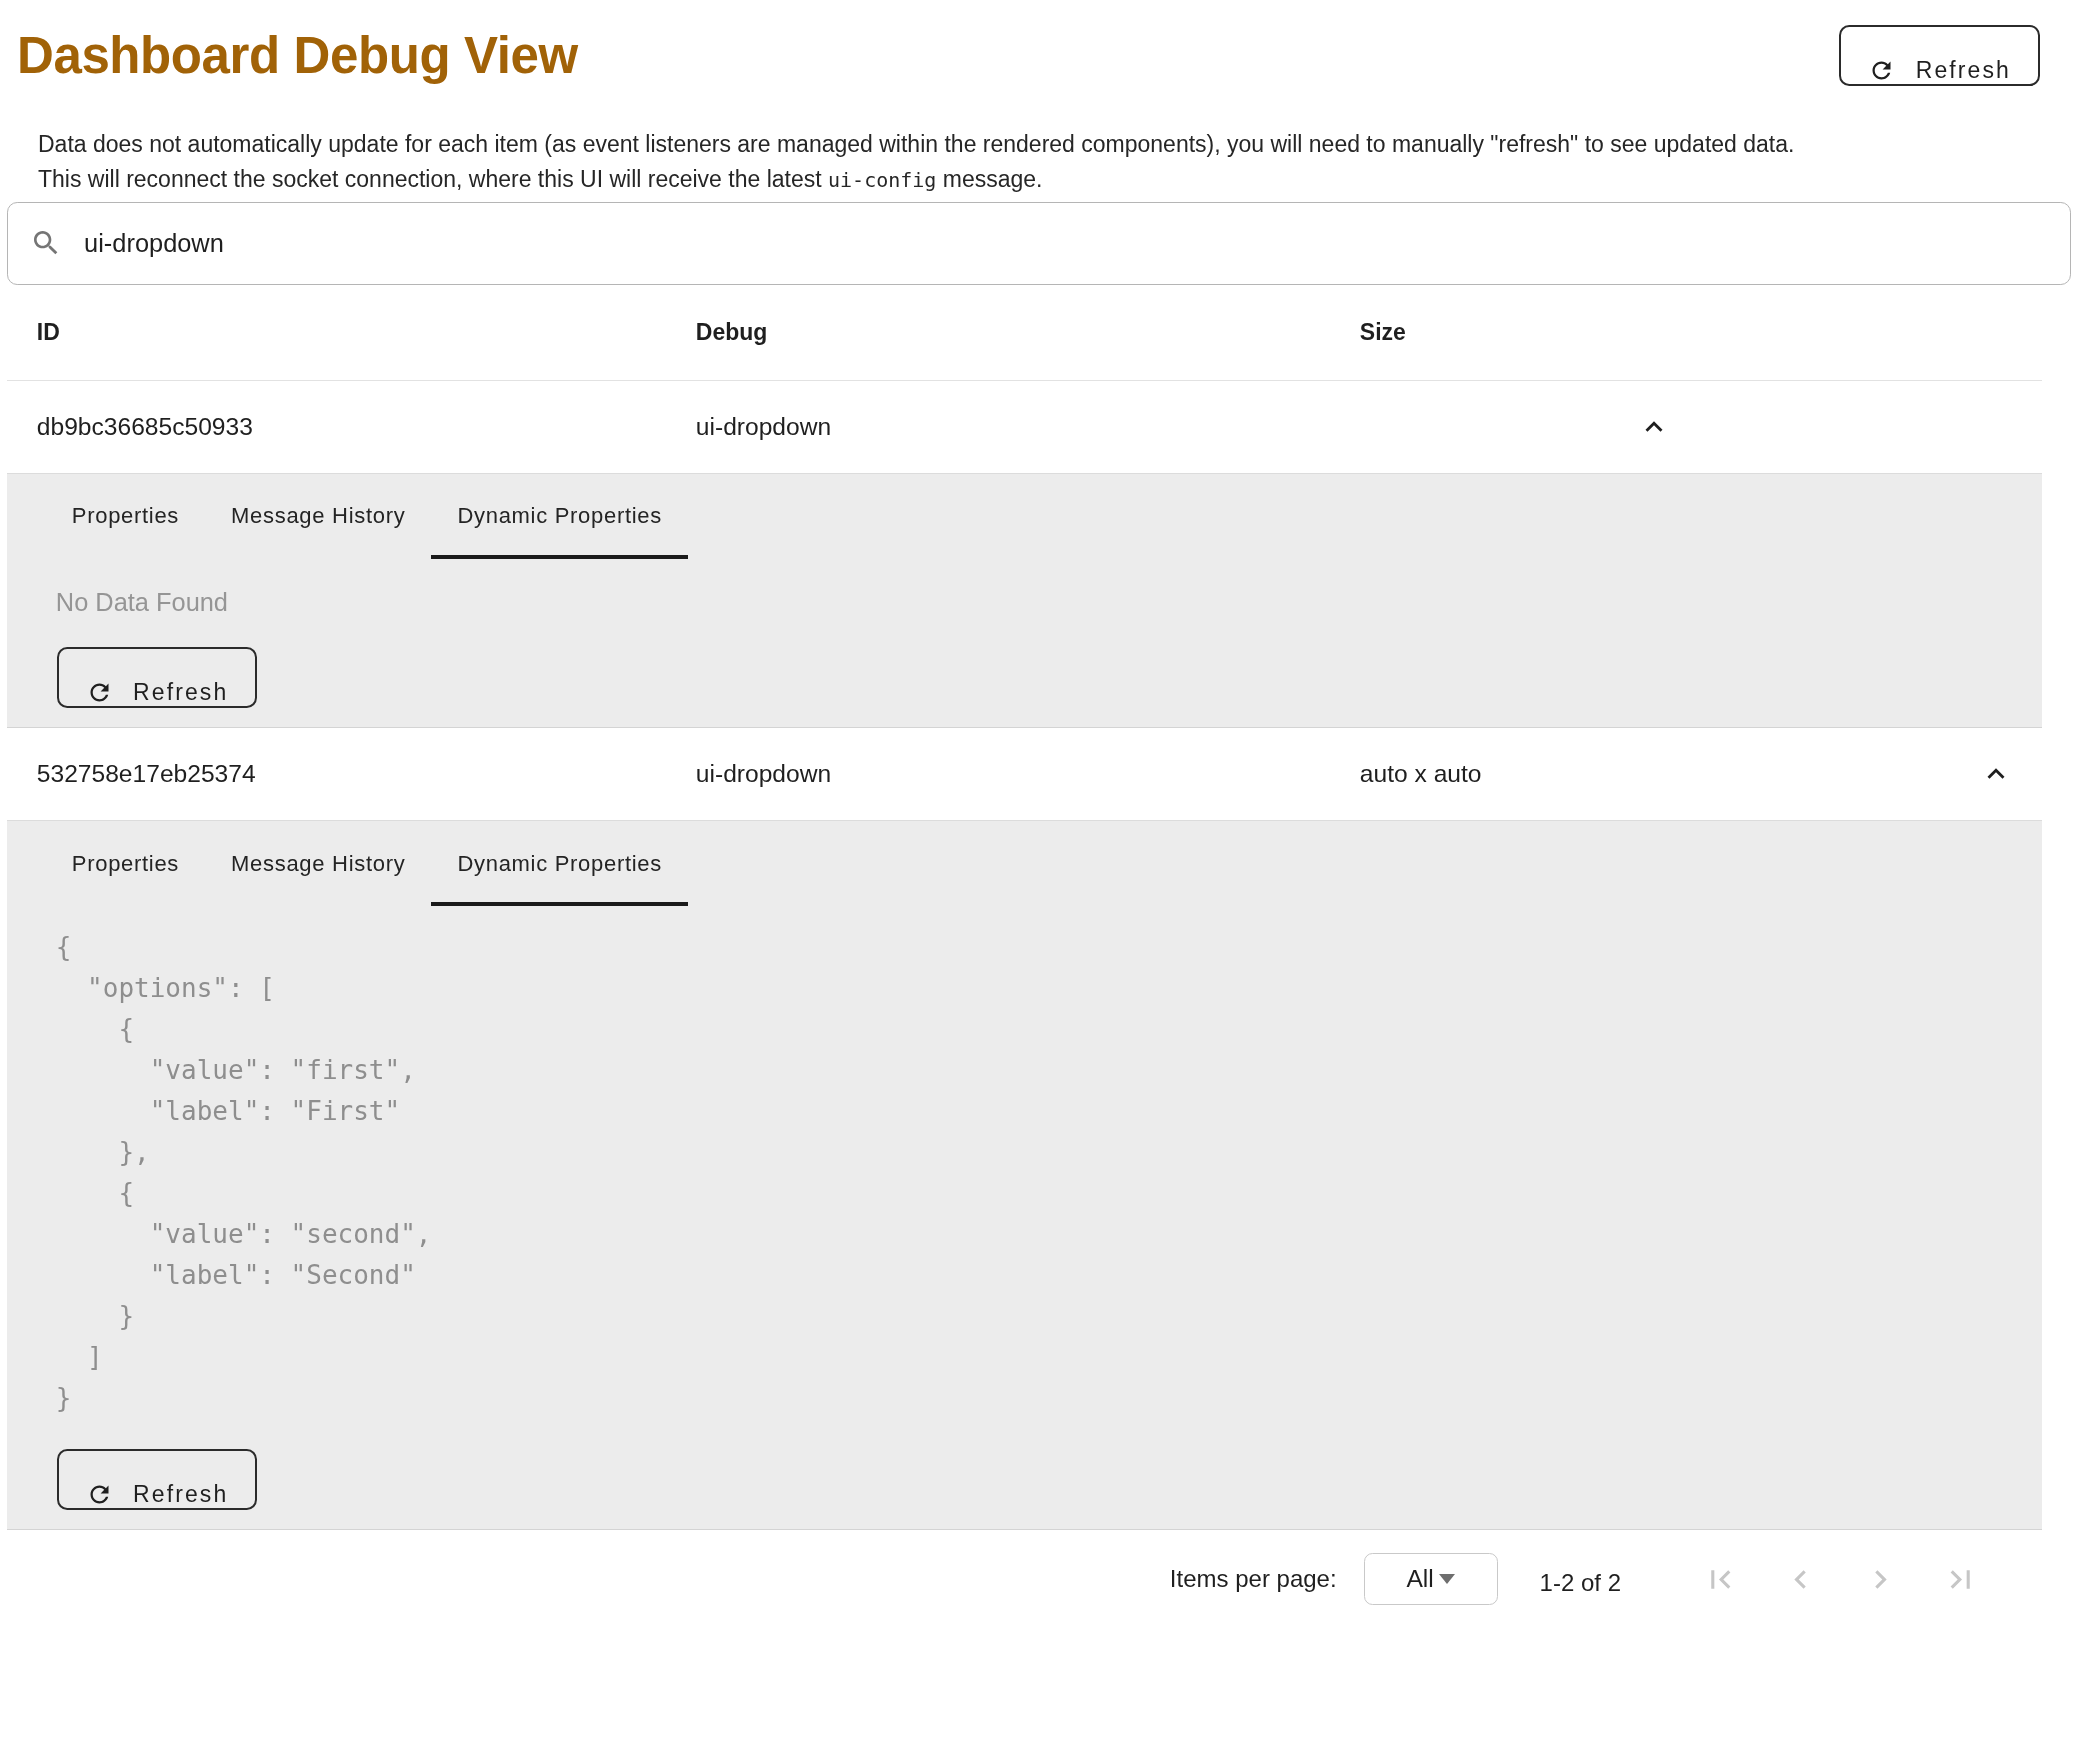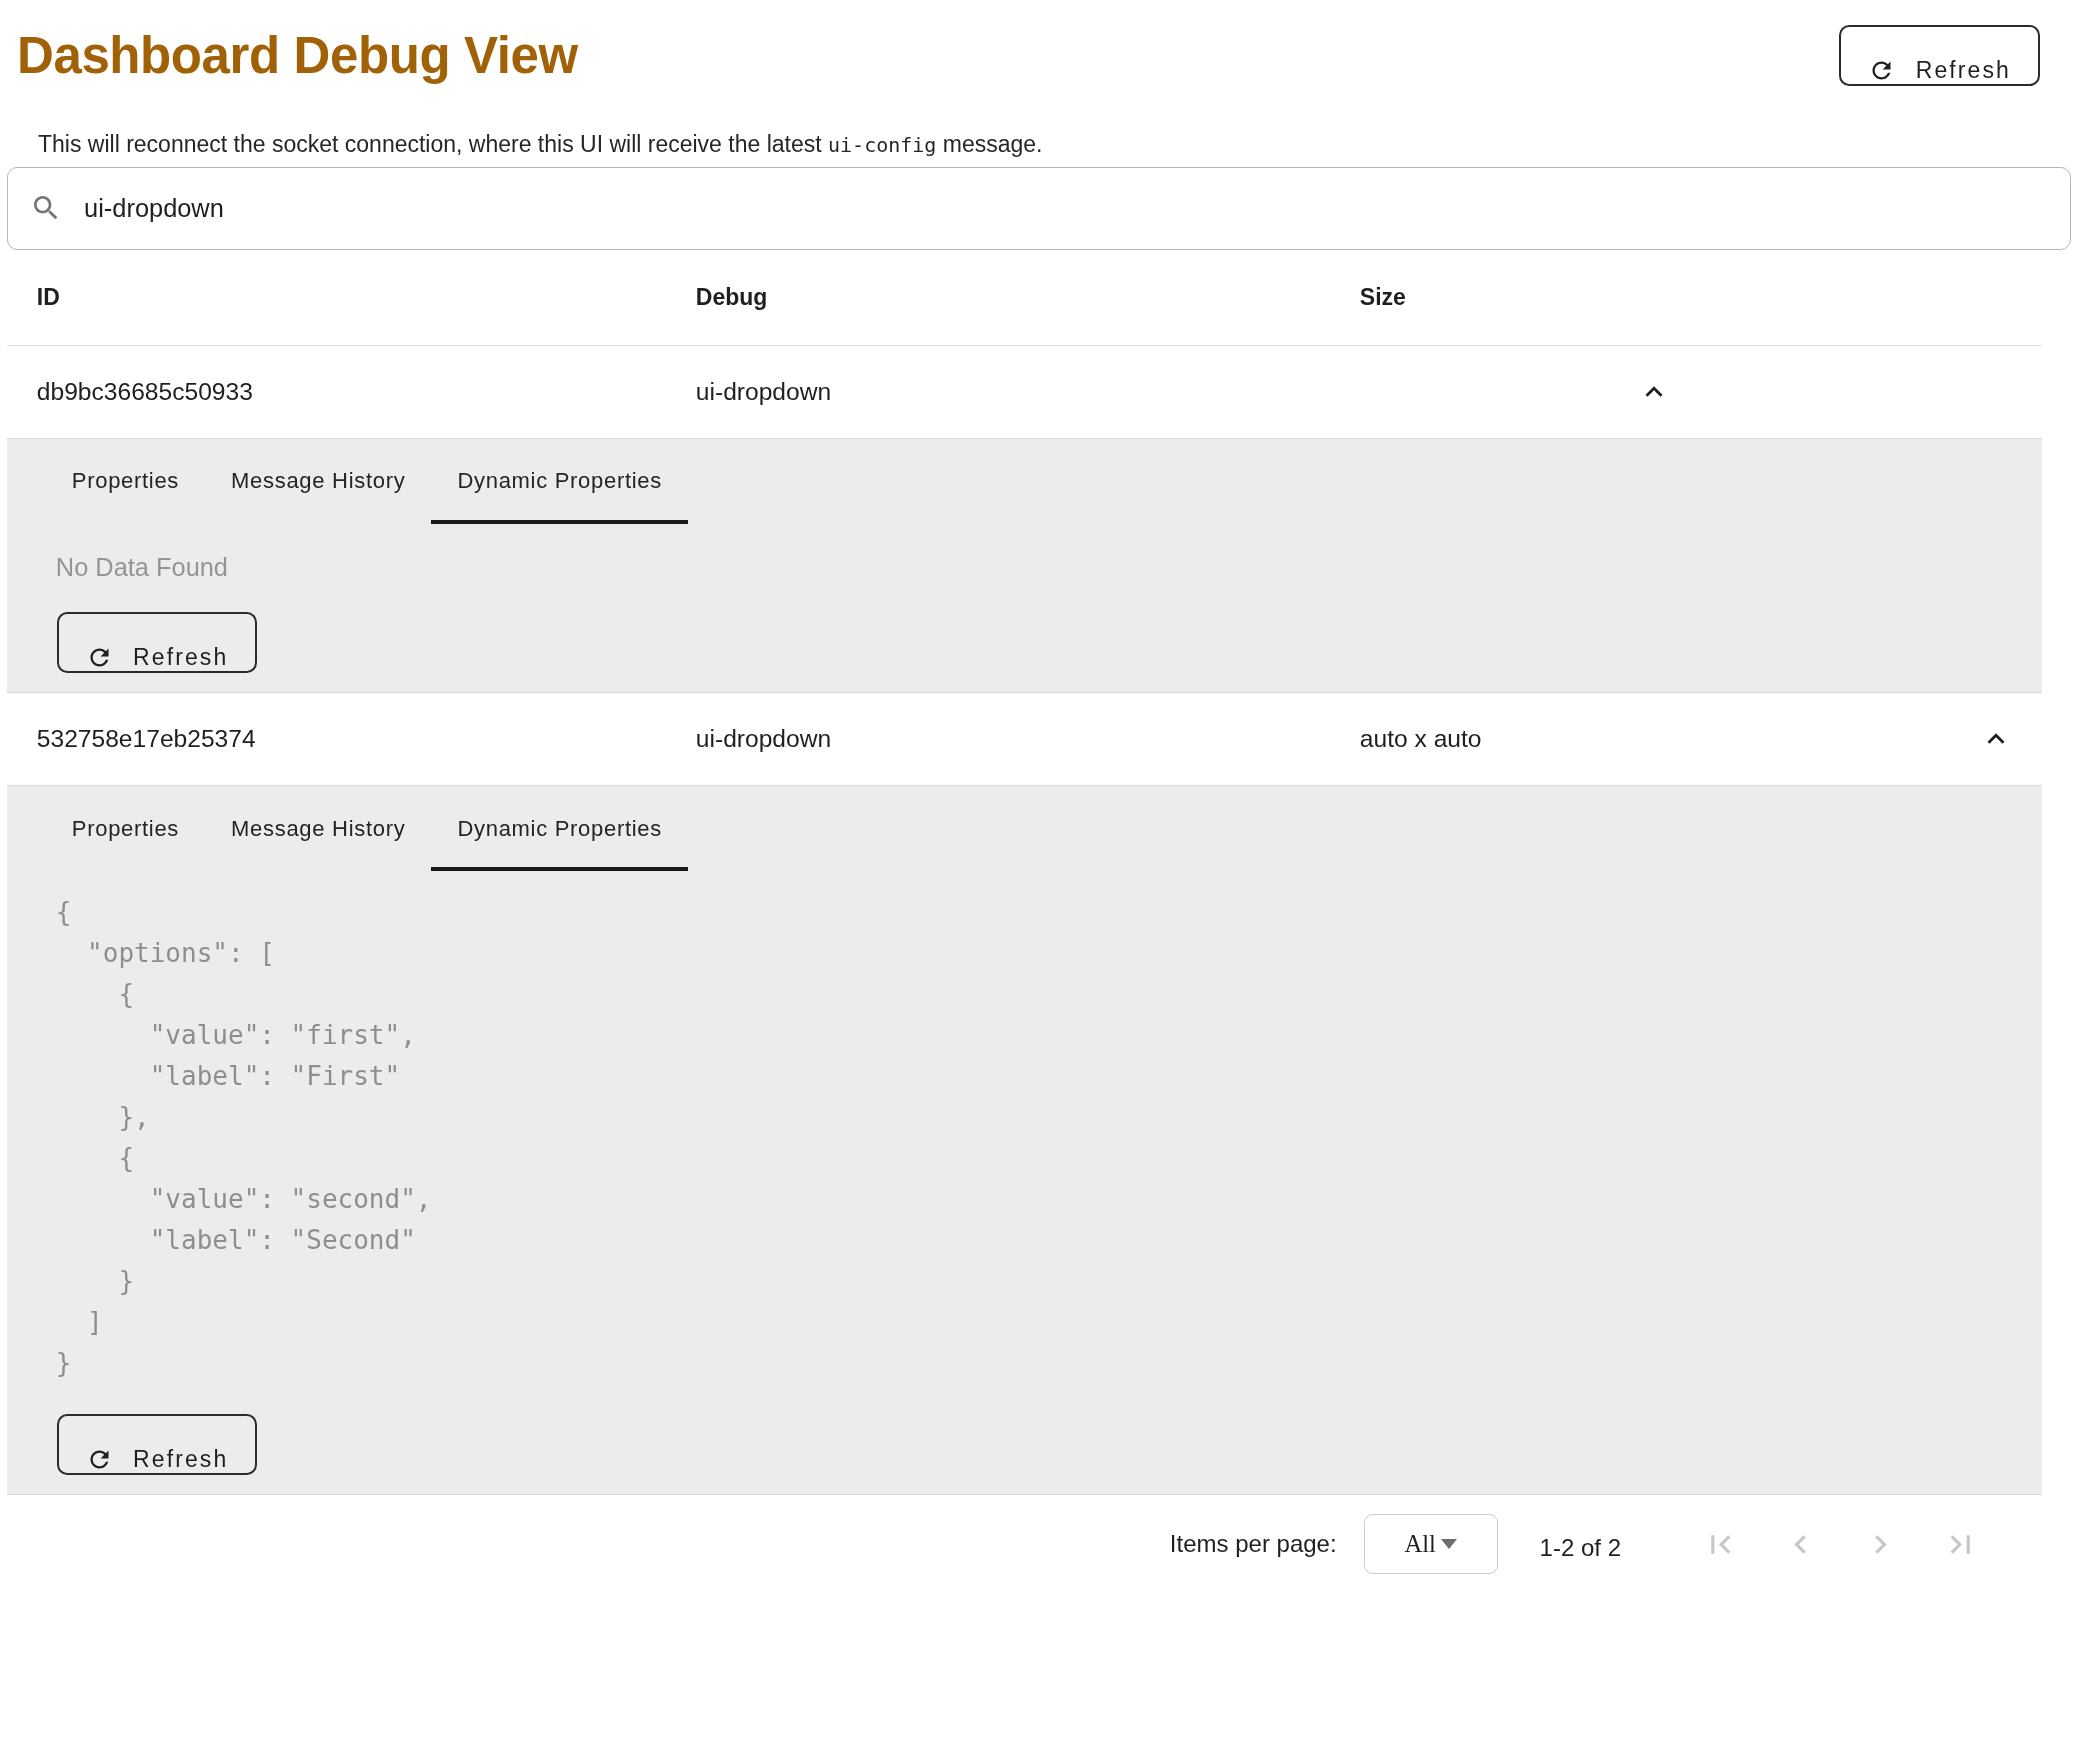--- a/index.html
+++ b/index.html
@@ -94,24 +94,24 @@
     font-size: 26px; line-height: 41px; color: #8e8e8e;
   }
 
   
   .paginator {
     height: 98px; display: flex; align-items: center; justify-content: flex-end;
     padding-right: 93px; font-size: 24px; color: #1f1f1f;
   }
   .ipp-label { margin-right: 27px; }
   .page-size-select {
-    width: 134px; height: 60px; box-sizing: border-box;
+    width: 134px; height: 52px; box-sizing: border-box;
     border: 1.7px solid #c9c9c9; border-radius: 8.5px;
     display: flex; align-items: center; justify-content: center; gap: 5px;
-    margin-right: 42px; cursor: pointer; font-size: 24.6px; font-family: Liberation Serif, serif;
+    margin-right: 42px; cursor: pointer; font-size: 24.6px;
   }
   .select-arrow {
     width: 0; height: 0;
     border-left: 8.5px solid transparent; border-right: 8.5px solid transparent;
     border-top: 10.2px solid #6e6e6e;
   }
   .range-label { margin-right: 59px; margin-top: 8px; }
   .nav-btn { margin: 0 19.5px; width: 41px; height: 41px; }
   .nav-btn svg { display: block; }
 </style>
@@ -124,20 +124,21 @@
     <h1 class="page-title">Dashboard Debug View</h1>
     <button class="btn">
       <svg viewBox="0 0 24 24" width="27" height="27">
           <path fill="currentColor" d="M17.65 6.35C16.2 4.9 14.21 4 12 4c-4.42 0-7.99 3.58-7.99 8s3.57 8 7.99 8c3.73 0 6.84-2.55 7.73-6h-2.08c-.82 2.33-3.04 4-5.65 4-3.31 0-6-2.69-6-6s2.69-6 6-6c1.66 0 3.14.69 4.22 1.78L13 11h7V4l-2.35 2.35z"></path>
         </svg>
       <span>Refresh</span>
     </button>
   </div>
 
   <div class="description">
+    <div>Data does not automatically update for each item (as event listeners are managed within the rendered components), you will need to manually "refresh" to see updated data.</div>
     <div><span>This will reconnect the socket connection, where this UI will receive the latest </span><code>ui-config</code><span> message.</span></div>
   </div>
 
 
   <div class="search-field">
     <svg viewBox="0 0 24 24" width="32" height="32">
         <path fill="#757575" d="M15.5 14h-.79l-.28-.27C15.41 12.59 16 11.11 16 9.5 16 5.91 13.09 3 9.5 3S3 5.91 3 9.5 5.91 16 9.5 16c1.61 0 3.09-.59 4.23-1.57l.27.28v.79l5 4.99L20.49 19l-4.99-5zm-6 0C7.01 14 5 11.99 5 9.5S7.01 5 9.5 5 14 7.01 14 9.5 11.99 14 9.5 14z"></path>
       </svg>
     <input type="text" value="ui-dropdown" style="">
   </div>

